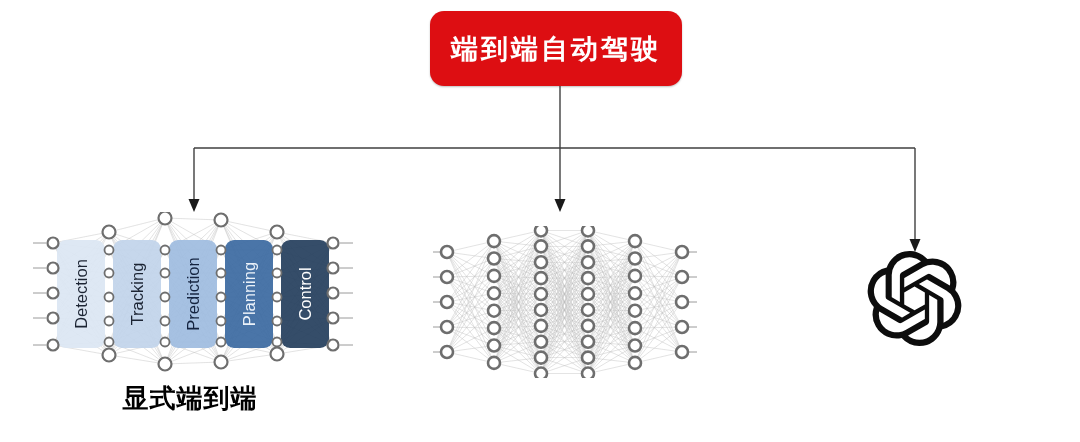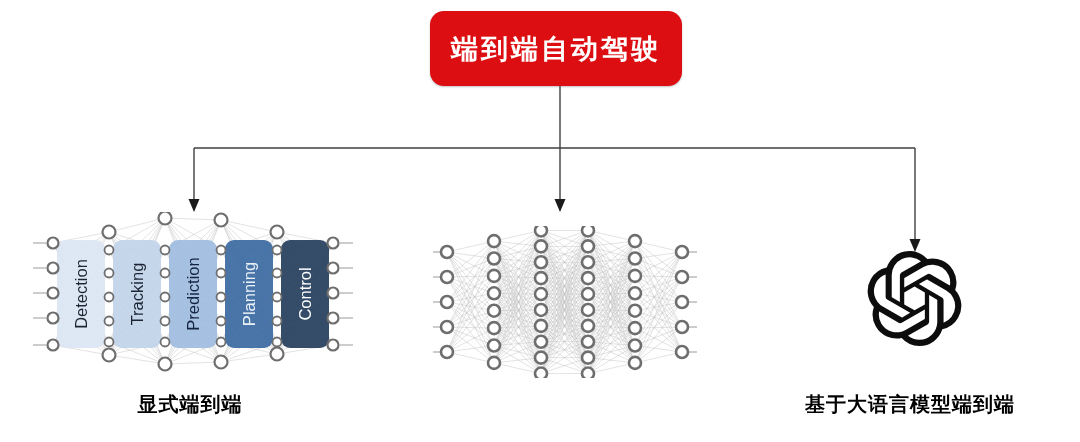--- a/index.html
+++ b/index.html
@@ -14,23 +14,23 @@
     border-radius:14px;
     font-family:"DejaVu Serif","Liberation Serif",serif;
     font-weight:700;font-size:27px;letter-spacing:3px;
     box-shadow:0 1px 2px rgba(0,0,0,0.25);
   }
   #connector-svg{left:0;top:0;width:1080px;height:442px;pointer-events:none;}
   #explicit-net{left:23px;top:212px;width:332px;height:166px;}
   #implicit-net{left:433px;top:226px;width:270px;height:152px;}
   #openai-logo{left:867px;top:251px;width:95px;height:95px;}
   .caption{
-    top:391px;width:300px;text-align:center;
+    top:381px;width:300px;text-align:center;
     font-family:"DejaVu Serif","Liberation Serif",serif;
-    font-weight:700;font-size:20px;color:#000000;letter-spacing:1px;
+    font-weight:700;font-size:26px;color:#000000;letter-spacing:1px;
     white-space:nowrap;
   }
   #caption-explicit{left:40px;}
   #caption-implicit{left:425px;}
   #caption-llm{left:760px;}
 </style>
 </head>
 <body>
 
 <div id="canvas">
@@ -742,14 +742,13 @@
         <circle cx="249" cy="101" r="6" fill="#ffffff" stroke="#6e6e6e" stroke-width="2.6"></circle>
         <circle cx="249" cy="126" r="6" fill="#ffffff" stroke="#6e6e6e" stroke-width="2.6"></circle>
       </g>
     </svg>
 
   <svg id="openai-logo" class="abs" viewBox="0 0 24 24" xmlns="http://www.w3.org/2000/svg">
     <path d="M22.2819 9.8211a5.9847 5.9847 0 0 0-.5157-4.9108 6.0462 6.0462 0 0 0-6.5098-2.9A6.0651 6.0651 0 0 0 4.9807 4.1818a5.9847 5.9847 0 0 0-3.9977 2.9 6.0462 6.0462 0 0 0 .7427 7.0966 5.98 5.98 0 0 0 .511 4.9107 6.051 6.051 0 0 0 6.5146 2.9001A5.9847 5.9847 0 0 0 13.2599 24a6.0557 6.0557 0 0 0 5.7718-4.2058 5.9894 5.9894 0 0 0 3.9977-2.9001 6.0557 6.0557 0 0 0-.7475-7.0729zm-9.022 12.6081a4.4755 4.4755 0 0 1-2.8764-1.0408l.1419-.0804 4.7783-2.7582a.7948.7948 0 0 0 .3927-.6813v-6.7369l2.02 1.1686a.071.071 0 0 1 .038.052v5.5826a4.504 4.504 0 0 1-4.4945 4.4944zm-9.6607-4.1254a4.4708 4.4708 0 0 1-.5346-3.0137l.142.0852 4.783 2.7582a.7712.7712 0 0 0 .7806 0l5.8428-3.3685v2.3324a.0804.0804 0 0 1-.0332.0615L9.74 19.9502a4.4992 4.4992 0 0 1-6.1408-1.6464zM2.3408 7.8956a4.485 4.485 0 0 1 2.3655-1.9728V11.6a.7664.7664 0 0 0 .3879.6765l5.8144 3.3543-2.0201 1.1685a.0757.0757 0 0 1-.071 0l-4.8303-2.7865A4.504 4.504 0 0 1 2.3408 7.8956zm16.5963 3.8558L13.1038 8.364 15.1192 7.2a.0757.0757 0 0 1 .071 0l4.8303 2.7913a4.4944 4.4944 0 0 1-.6765 8.1042v-5.6772a.79.79 0 0 0-.407-.667zm2.0107-3.0231l-.142-.0852-4.7735-2.7818a.7759.7759 0 0 0-.7854 0L9.409 9.2297V6.8974a.0662.0662 0 0 1 .0284-.0615l4.8303-2.7866a4.4992 4.4992 0 0 1 6.6802 4.66zM8.3065 12.863l-2.02-1.1638a.0804.0804 0 0 1-.038-.0567V6.0742a4.4992 4.4992 0 0 1 7.3757-3.4537l-.142.0805L8.704 5.459a.7948.7948 0 0 0-.3927.6813zm1.0976-2.3654l2.602-1.4998 2.6069 1.4998v2.9994l-2.5974 1.4997-2.6067-1.4997Z" fill="#0d0d0d"></path>
   </svg>
 
   <div id="caption-explicit" class="abs caption">显式端到端</div>
-  <div id="caption-llm" class="abs caption">基于大语言模型端到端</div>
 </div>
 
 </body></html>

